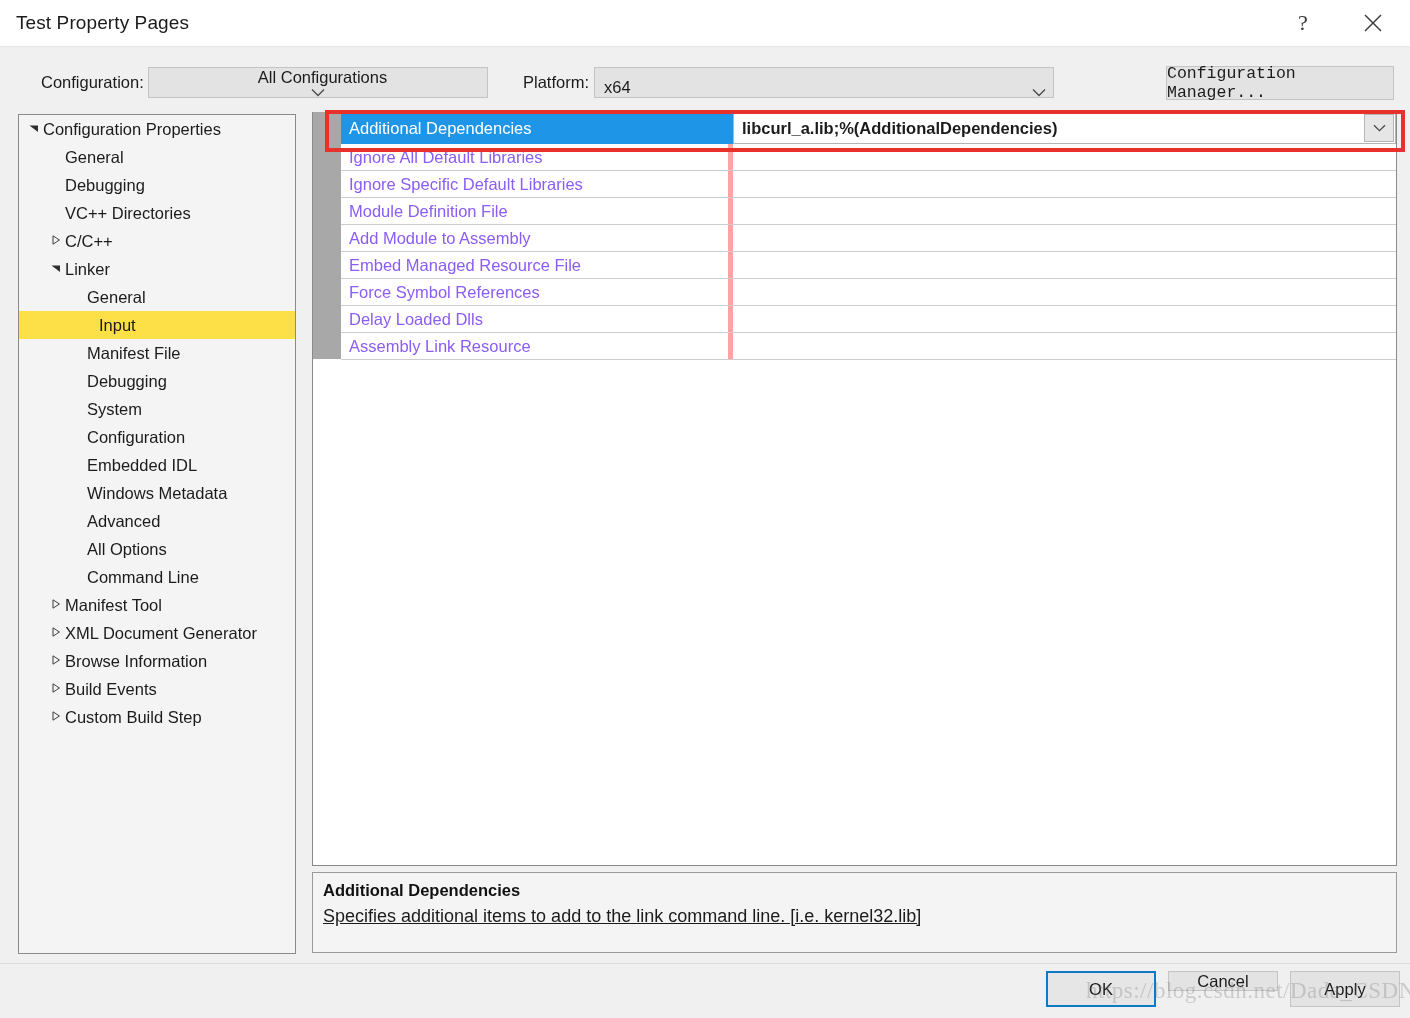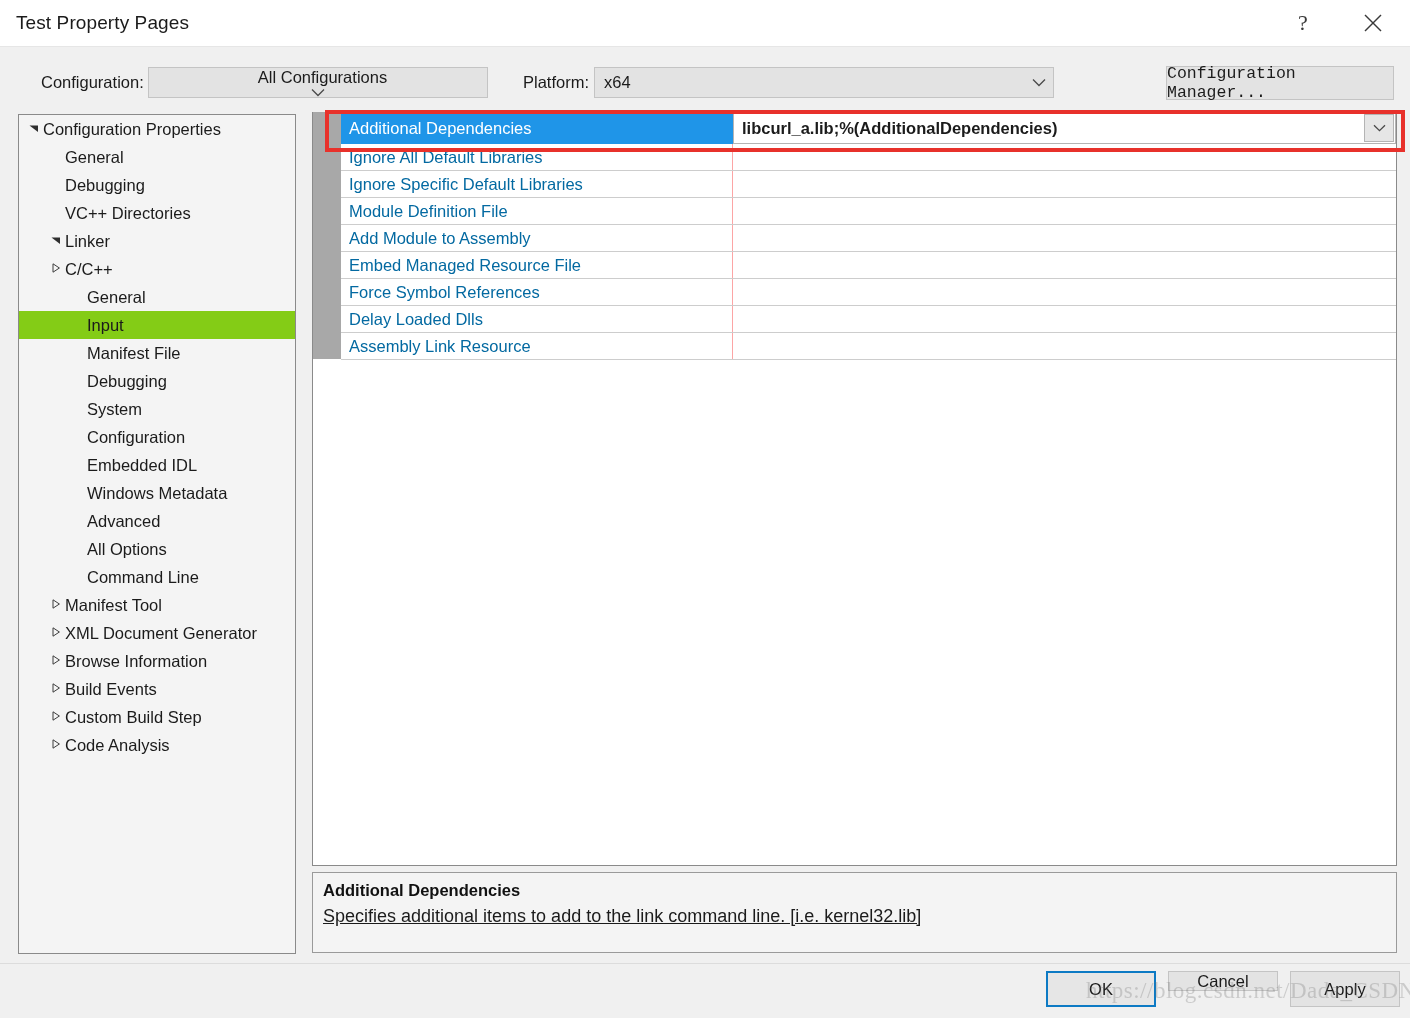--- a/index.html
+++ b/index.html
@@ -78,21 +78,21 @@
     overflow: hidden;
     white-space: nowrap;
   }
   .combo .chev {
     width: 28px;
     display: flex;
     align-items: center;
     justify-content: center;
   }
   #config-combo { left: 148px; top: 67px; width: 340px; flex-direction: column; }
-  #platform-combo { left: 594px; top: 67px; width: 460px; }
+  #platform-combo { left: 594px; top: 67px; width: 460px; align-items: flex-end; }
 
   .btn {
     position: absolute;
     background: #e3e3e3;
     border: 1px solid #c4c4c4;
     box-sizing: border-box;
     font-size: 16.5px;
     color: #1b1b1b;
     font-family: "Liberation Sans", sans-serif;
     display: flex;
@@ -118,21 +118,22 @@
     position: relative;
     height: 28px;
     display: flex;
     align-items: center;
     font-size: 16.5px;
     color: #1b1b1b;
     white-space: nowrap;
     cursor: default;
   }
   .tree-item.selected {
-    background: #84cc16;
+    background: #fde047;
+    padding-left: 12px;
   }
   .tw {
     width: 18px;
     display: inline-block;
     flex: 0 0 18px;
     text-align: center;
     font-size: 10px;
     color: #3b3b3b;
     line-height: 1;
   }
@@ -169,22 +170,22 @@
     cursor: default;
   }
   .gname {
     width: 392px;
     flex: 0 0 392px;
     display: flex;
     align-items: center;
     padding-left: 8px;
     box-sizing: border-box;
     font-size: 16.5px;
-    color: #0369a1;
-    border-right: 1px solid #fca5a5;
+    color: #8b5cf6;
+    border-right: 5px solid #fca5a5;
     white-space: nowrap;
     overflow: hidden;
   }
   .gval {
     flex: 1;
     display: flex;
     align-items: center;
     padding-left: 6px;
     font-size: 16.5px;
     color: #1b1b1b;
@@ -345,127 +346,120 @@
       <span class="tree-label">Debugging</span>
     </div>
     <div class="tree-item">
       <span style="display: inline-block; flex: 0 0 28px;"></span>
       <span class="tw"></span>
       <span class="tree-label">VC++ Directories</span>
     </div>
     <div class="tree-item">
       <span style="display: inline-block; flex: 0 0 28px;"></span>
       <span class="tw"><svg width="10" height="10" viewBox="0 0 10 10">
+          <polygon points="2,0.8 8.4,5 2,9.2" fill="none" stroke="#3d3d3d" stroke-width="1"></polygon>
+        </svg></span>
+      <span class="tree-label">C/C++</span>
+    </div>
+    <div class="tree-item">
+      <span style="display: inline-block; flex: 0 0 28px;"></span>
+      <span class="tw"><svg width="10" height="10" viewBox="0 0 10 10">
           <polygon points="0.5,2.5 9,2.5 9,9" fill="#2e2e2e"></polygon>
         </svg></span>
       <span class="tree-label">Linker</span>
     </div>
     <div class="tree-item">
+      <span style="display: inline-block; flex: 0 0 50px;"></span>
+      <span class="tw"></span>
+      <span class="tree-label">General</span>
+    </div>
+    <div class="tree-item selected">
+      <span style="display: inline-block; flex: 0 0 50px;"></span>
+      <span class="tw"></span>
+      <span class="tree-label">Input</span>
+    </div>
+    <div class="tree-item">
+      <span style="display: inline-block; flex: 0 0 50px;"></span>
+      <span class="tw"></span>
+      <span class="tree-label">Manifest File</span>
+    </div>
+    <div class="tree-item">
+      <span style="display: inline-block; flex: 0 0 50px;"></span>
+      <span class="tw"></span>
+      <span class="tree-label">Debugging</span>
+    </div>
+    <div class="tree-item">
+      <span style="display: inline-block; flex: 0 0 50px;"></span>
+      <span class="tw"></span>
+      <span class="tree-label">System</span>
+    </div>
+    <div class="tree-item">
+      <span style="display: inline-block; flex: 0 0 50px;"></span>
+      <span class="tw"></span>
+      <span class="tree-label">Configuration</span>
+    </div>
+    <div class="tree-item">
+      <span style="display: inline-block; flex: 0 0 50px;"></span>
+      <span class="tw"></span>
+      <span class="tree-label">Embedded IDL</span>
+    </div>
+    <div class="tree-item">
+      <span style="display: inline-block; flex: 0 0 50px;"></span>
+      <span class="tw"></span>
+      <span class="tree-label">Windows Metadata</span>
+    </div>
+    <div class="tree-item">
+      <span style="display: inline-block; flex: 0 0 50px;"></span>
+      <span class="tw"></span>
+      <span class="tree-label">Advanced</span>
+    </div>
+    <div class="tree-item">
+      <span style="display: inline-block; flex: 0 0 50px;"></span>
+      <span class="tw"></span>
+      <span class="tree-label">All Options</span>
+    </div>
+    <div class="tree-item">
+      <span style="display: inline-block; flex: 0 0 50px;"></span>
+      <span class="tw"></span>
+      <span class="tree-label">Command Line</span>
+    </div>
+    <div class="tree-item">
       <span style="display: inline-block; flex: 0 0 28px;"></span>
       <span class="tw"><svg width="10" height="10" viewBox="0 0 10 10">
           <polygon points="2,0.8 8.4,5 2,9.2" fill="none" stroke="#3d3d3d" stroke-width="1"></polygon>
         </svg></span>
-      <span class="tree-label">C/C++</span>
-    </div>
-    <div class="tree-item">
-      <span style="display: inline-block; flex: 0 0 50px;"></span>
-      <span class="tw"></span>
-      <span class="tree-label">General</span>
-    </div>
-    <div class="tree-item selected">
-      <span style="display: inline-block; flex: 0 0 50px;"></span>
-      <span class="tw"></span>
-      <span class="tree-label">Input</span>
-    </div>
-    <div class="tree-item">
-      <span style="display: inline-block; flex: 0 0 50px;"></span>
-      <span class="tw"></span>
-      <span class="tree-label">Manifest File</span>
-    </div>
-    <div class="tree-item">
-      <span style="display: inline-block; flex: 0 0 50px;"></span>
-      <span class="tw"></span>
-      <span class="tree-label">Debugging</span>
-    </div>
-    <div class="tree-item">
-      <span style="display: inline-block; flex: 0 0 50px;"></span>
-      <span class="tw"></span>
-      <span class="tree-label">System</span>
-    </div>
-    <div class="tree-item">
-      <span style="display: inline-block; flex: 0 0 50px;"></span>
-      <span class="tw"></span>
-      <span class="tree-label">Configuration</span>
-    </div>
-    <div class="tree-item">
-      <span style="display: inline-block; flex: 0 0 50px;"></span>
-      <span class="tw"></span>
-      <span class="tree-label">Embedded IDL</span>
-    </div>
-    <div class="tree-item">
-      <span style="display: inline-block; flex: 0 0 50px;"></span>
-      <span class="tw"></span>
-      <span class="tree-label">Windows Metadata</span>
-    </div>
-    <div class="tree-item">
-      <span style="display: inline-block; flex: 0 0 50px;"></span>
-      <span class="tw"></span>
-      <span class="tree-label">Advanced</span>
-    </div>
-    <div class="tree-item">
-      <span style="display: inline-block; flex: 0 0 50px;"></span>
-      <span class="tw"></span>
-      <span class="tree-label">All Options</span>
-    </div>
-    <div class="tree-item">
-      <span style="display: inline-block; flex: 0 0 50px;"></span>
-      <span class="tw"></span>
-      <span class="tree-label">Command Line</span>
+      <span class="tree-label">Manifest Tool</span>
     </div>
     <div class="tree-item">
       <span style="display: inline-block; flex: 0 0 28px;"></span>
       <span class="tw"><svg width="10" height="10" viewBox="0 0 10 10">
           <polygon points="2,0.8 8.4,5 2,9.2" fill="none" stroke="#3d3d3d" stroke-width="1"></polygon>
         </svg></span>
-      <span class="tree-label">Manifest Tool</span>
+      <span class="tree-label">XML Document Generator</span>
     </div>
     <div class="tree-item">
       <span style="display: inline-block; flex: 0 0 28px;"></span>
       <span class="tw"><svg width="10" height="10" viewBox="0 0 10 10">
           <polygon points="2,0.8 8.4,5 2,9.2" fill="none" stroke="#3d3d3d" stroke-width="1"></polygon>
         </svg></span>
-      <span class="tree-label">XML Document Generator</span>
+      <span class="tree-label">Browse Information</span>
     </div>
     <div class="tree-item">
       <span style="display: inline-block; flex: 0 0 28px;"></span>
       <span class="tw"><svg width="10" height="10" viewBox="0 0 10 10">
           <polygon points="2,0.8 8.4,5 2,9.2" fill="none" stroke="#3d3d3d" stroke-width="1"></polygon>
         </svg></span>
-      <span class="tree-label">Browse Information</span>
+      <span class="tree-label">Build Events</span>
     </div>
     <div class="tree-item">
       <span style="display: inline-block; flex: 0 0 28px;"></span>
       <span class="tw"><svg width="10" height="10" viewBox="0 0 10 10">
           <polygon points="2,0.8 8.4,5 2,9.2" fill="none" stroke="#3d3d3d" stroke-width="1"></polygon>
         </svg></span>
-      <span class="tree-label">Build Events</span>
-    </div>
-    <div class="tree-item">
-      <span style="display: inline-block; flex: 0 0 28px;"></span>
-      <span class="tw"><svg width="10" height="10" viewBox="0 0 10 10">
-          <polygon points="2,0.8 8.4,5 2,9.2" fill="none" stroke="#3d3d3d" stroke-width="1"></polygon>
-        </svg></span>
       <span class="tree-label">Custom Build Step</span>
-    </div>
-    <div class="tree-item">
-      <span style="display: inline-block; flex: 0 0 28px;"></span>
-      <span class="tw"><svg width="10" height="10" viewBox="0 0 10 10">
-          <polygon points="2,0.8 8.4,5 2,9.2" fill="none" stroke="#3d3d3d" stroke-width="1"></polygon>
-        </svg></span>
-      <span class="tree-label">Code Analysis</span>
     </div>
   </div>
 
 <div class="grid-panel">
   <div class="grid-gutter"></div>
   <div class="grid-rows" id="grid-rows">
       <div class="grow active">
         <div class="gname">Additional Dependencies</div>
         <div class="gval">
           <span>libcurl_a.lib;%(AdditionalDependencies)</span>

